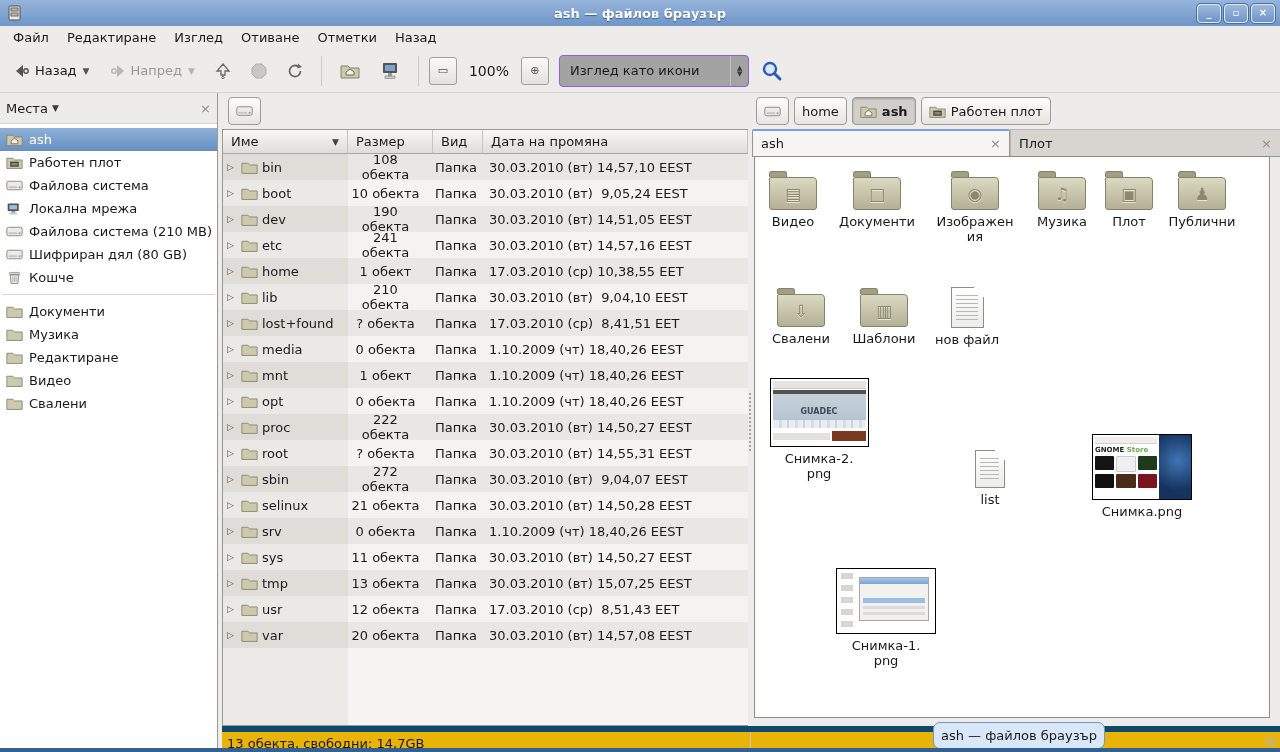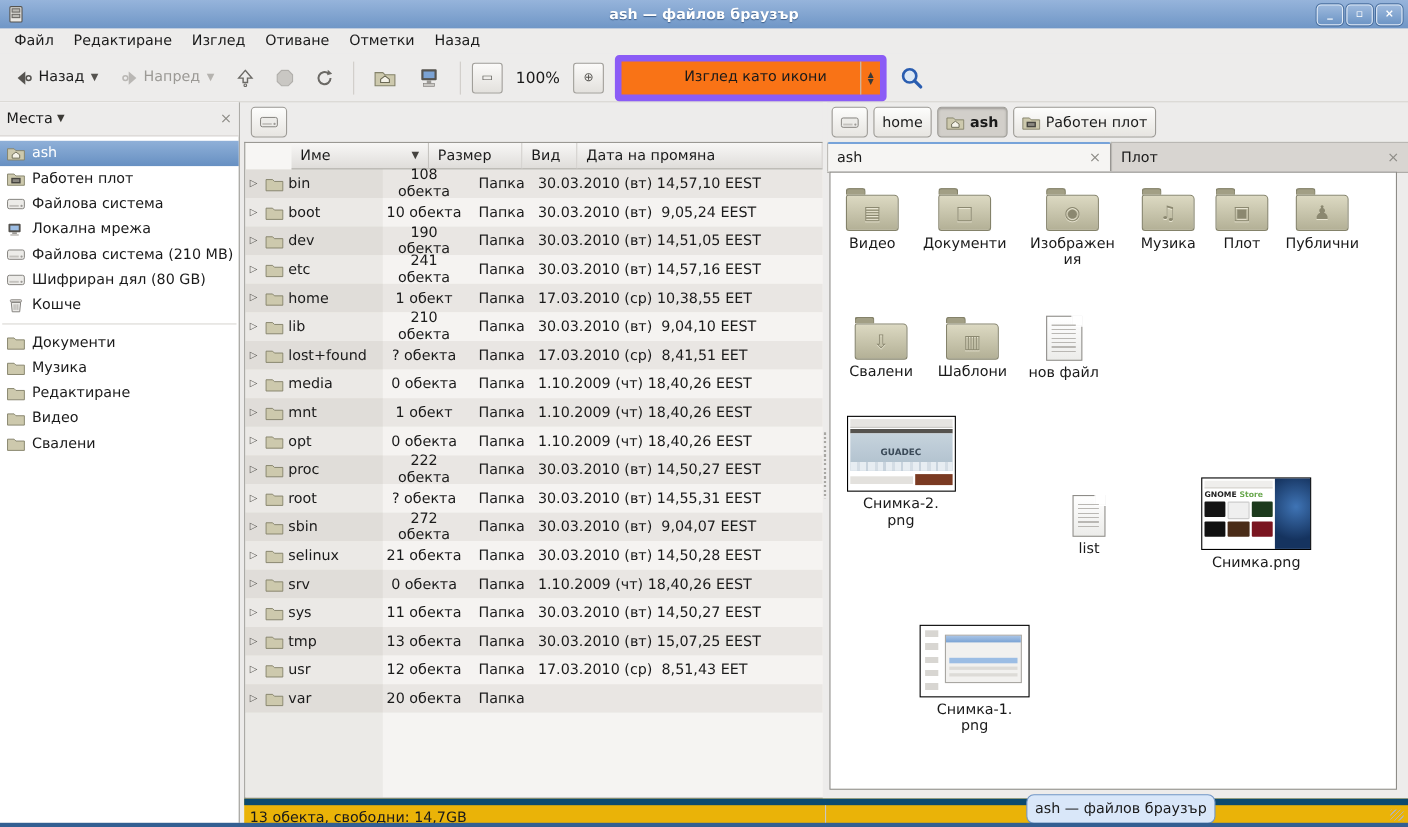--- a/index.html
+++ b/index.html
@@ -29,22 +29,22 @@
   .tbtn{display:flex;align-items:center;gap:5px;height:32px;padding:0 7px;border-radius:4px;border:1px solid transparent;}
   .tbtn .cap{font-size:13px;}
   .tbtn.disabled .cap{color:#9b9995;}
   .chev{font-size:9px;color:#55534f;margin-left:1px;}
   .tbtn.disabled .chev{color:#b5b3af;}
   .tsep{width:1px;height:30px;background:#cfccc8;margin:0 6px;}
   .sqbtn{width:26px;height:26px;border:1px solid #a19f9a;border-radius:3px;
     background:linear-gradient(#fbfaf9,#e3e1dd);display:flex;align-items:center;justify-content:center;
     font-size:11px;color:#55534f;}
   .zoomlabel{padding:0 8px;font-size:14px;}
-  .combo{display:flex;align-items:center;height:30px;border:6px solid #8b5cf6;border-radius:4px;
-    background:#f97316;margin-left:6px;padding-left:47px;}
+  .combo{display:flex;align-items:center;height:30px;border:1px solid #8b5cf6;border-radius:4px;
+    background:#a3a3a3;margin-left:6px;}
   .combo .val{padding:0 10px;min-width:150px;}
   .combo .spin{border-left:1px solid #c4c2be;height:100%;display:flex;flex-direction:column;
     align-items:center;justify-content:center;padding:0 6px;font-size:7px;color:#3a3a38;line-height:6px;}
 
   
   .sidebar{position:absolute;left:0;top:93px;width:218px;height:655px;background:#fff;
     border-right:1px solid #9a9893;box-sizing:border-box;}
   .side-head{height:30px;display:flex;align-items:center;background:#edeceb;border-bottom:1px solid #d7d5d2;padding:0 6px;}
   .side-head .t{flex:0 0 auto;}
   .side-head .caret{font-size:9px;margin-left:4px;color:#3c3a36;}
@@ -56,21 +56,21 @@
   .mini{width:17px;height:15px;flex:0 0 auto;}
 
   .midpane{position:absolute;left:222px;top:93px;width:526px;height:633px;}
   .mid-pathbar{height:36px;display:flex;align-items:center;padding-left:6px;}
   .pbtn{display:flex;align-items:center;gap:5px;height:26px;padding:0 7px;border:1px solid #9d9b96;
     border-radius:4px;background:linear-gradient(#fdfdfc,#e7e5e1);}
   .pbtn.active{background:#d2cfca;box-shadow:inset 0 1px 2px rgba(0,0,0,.25);font-weight:bold;}
 
   .listview{position:absolute;left:0;top:36px;right:0;bottom:0;background:#f7f6f4;
     border:1px solid #9a9893;border-right:none;box-sizing:border-box;overflow:hidden;}
-  .lv-head{display:flex;height:24px;margin-left:42px;}
+  .lv-head{display:flex;height:24px;}
   .lv-h{background:linear-gradient(#f8f7f6,#dfddda);border-right:1px solid #c6c4c0;
     border-bottom:1px solid #a9a7a2;display:flex;align-items:center;padding:0 8px;box-sizing:border-box;}
   .lv-h .sort{margin-left:auto;font-size:9px;color:#45433f;}
   .lv-row{display:flex;height:26px;align-items:center;}
   .lv-row:nth-child(odd){background:#e9e6e3;}
   .lv-row:nth-child(even){background:#f5f3f1;}
   .c-name{width:125px;display:flex;align-items:center;gap:4px;box-sizing:border-box;padding-left:4px;
     height:100%;background:rgba(90,80,70,.06);}
   .c-size{width:85px;text-align:center;box-sizing:border-box;padding-right:10px;}
   .c-type{width:50px;box-sizing:border-box;padding-left:2px;}
@@ -596,20 +596,21 @@
           <div class="lv-row">
             <div class="c-name">
               <span class="expander">▷</span>
               <svg class="mini" viewBox="0 0 20 16">
                 <path d="M1 3 h7 l2 2 h9 v10 h-18 z" fill="#cdc9ad" stroke="#84826a"></path>
               </svg>
               <span>var</span>
             </div>
             <div class="c-size">20 обекта</div>
             <div class="c-type">Папка</div>
+            <div class="c-date">30.03.2010 (вт) 14,57,08 EEST</div>
           </div>
         </div>
       <div class="lv-fill">
           <div class="strip"></div>
         </div>
     </div>
   </div>
 
   <div class="splitter"></div>
 

